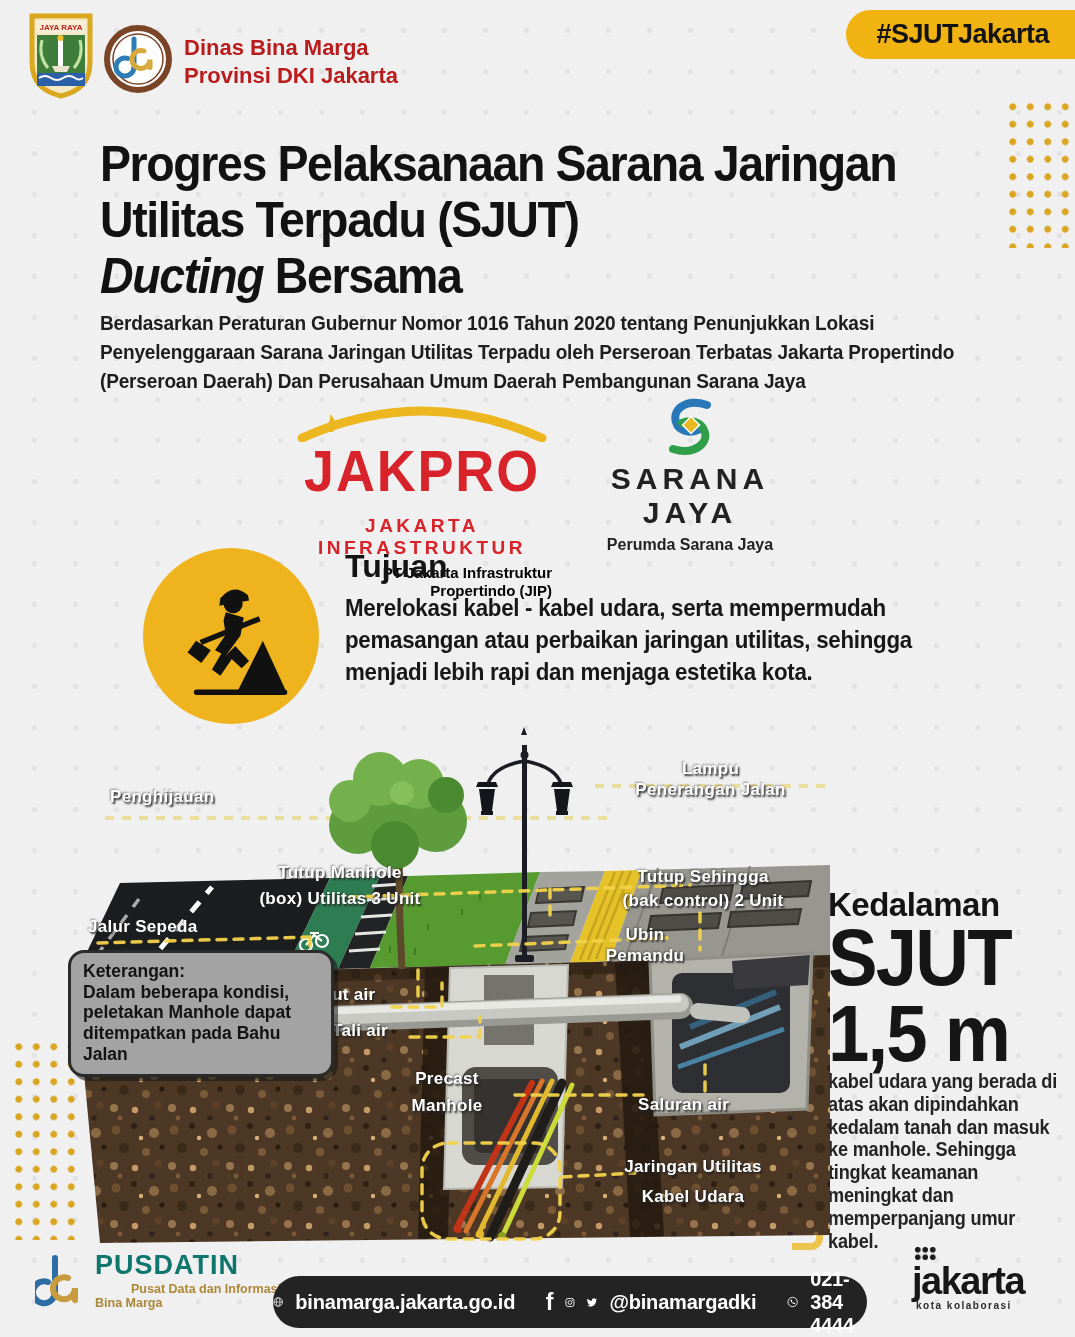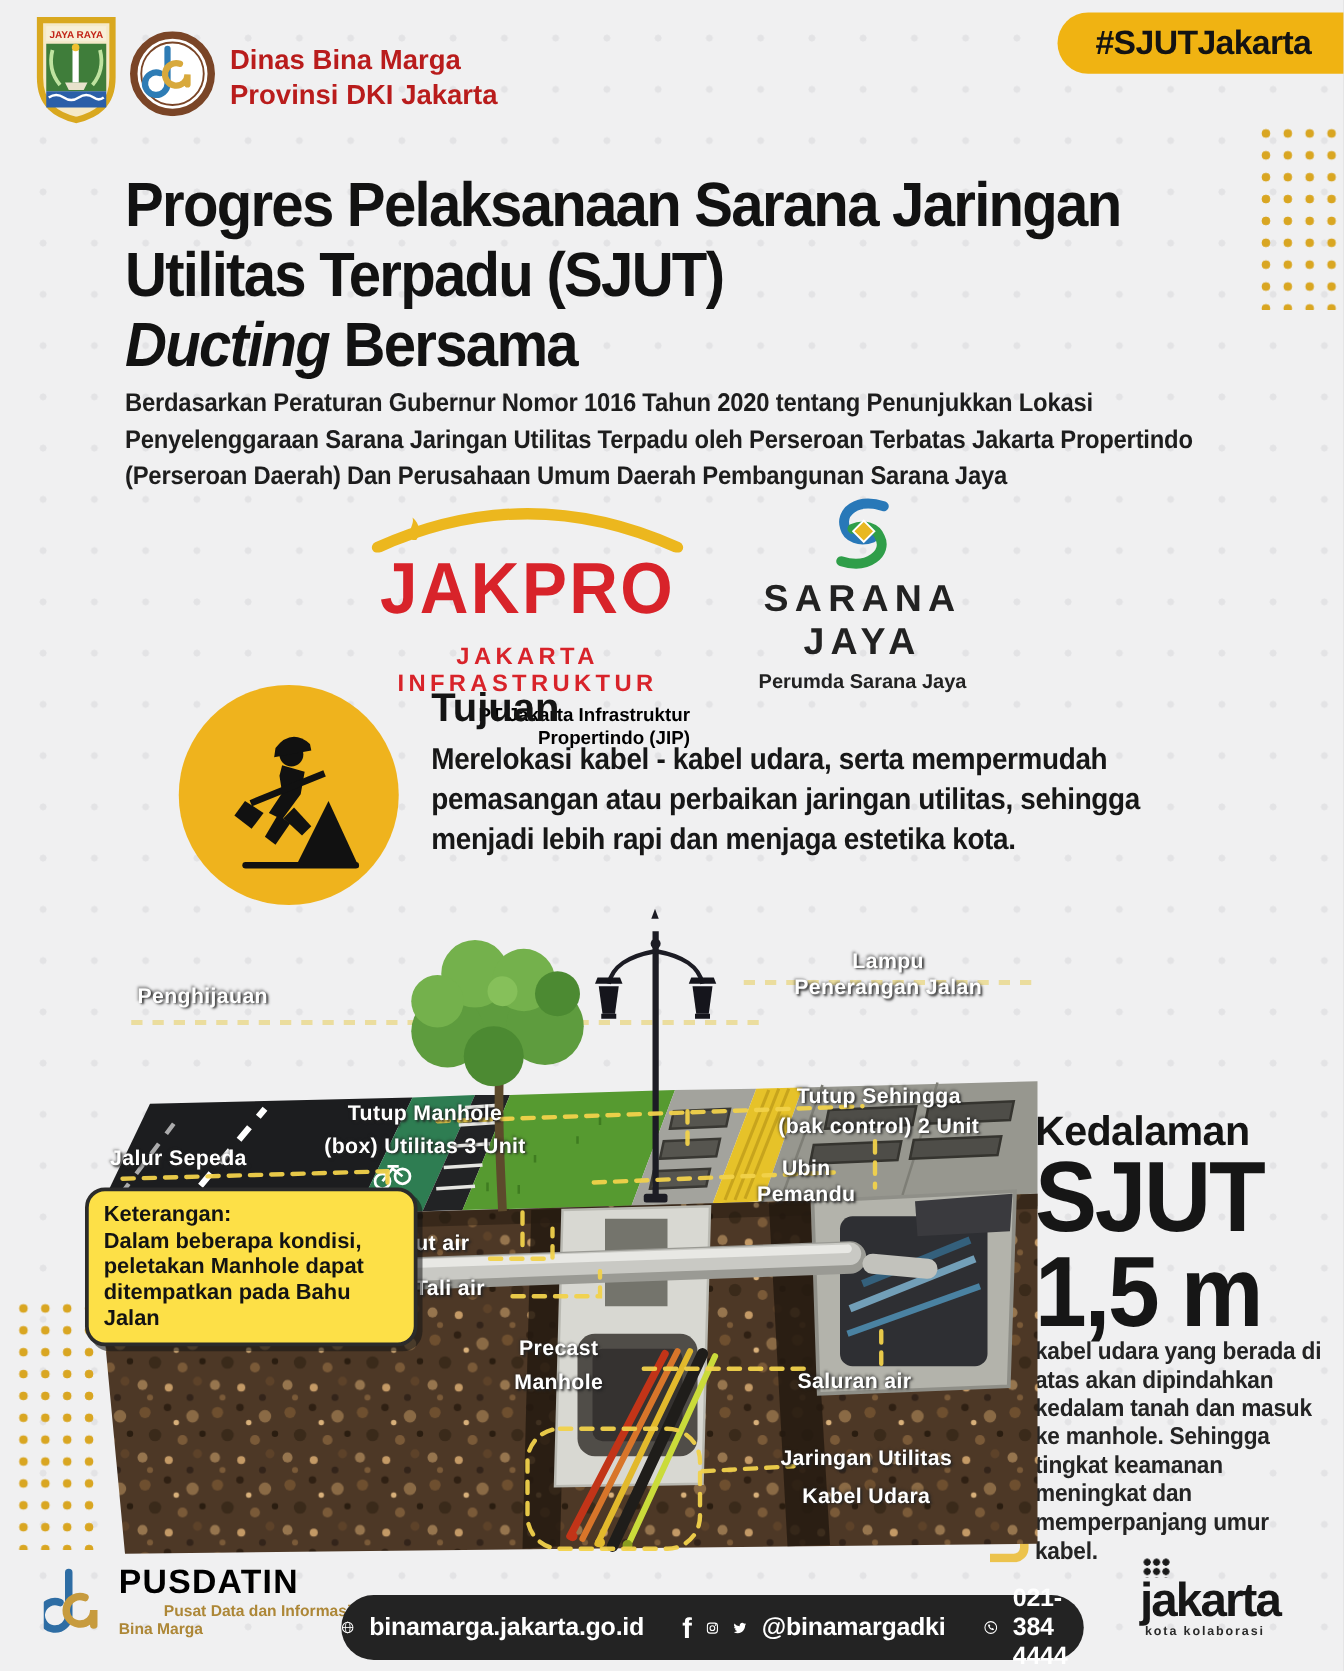--- a/index.html
+++ b/index.html
@@ -30,32 +30,32 @@
   
   .tj-circle{left:143px;top:548px;width:176px;height:176px;border-radius:50%;background:#efb31d;
     display:flex;align-items:center;justify-content:center;}
   .tj-head{left:345px;top:548px;font-size:32px;font-weight:bold;}
   .tj-body{left:345px;top:592px;width:615px;font-size:24px;font-weight:bold;line-height:1.33;
     letter-spacing:-.3px;color:#171717;}
   
   .ilab{position:absolute;font-size:17px;font-weight:bold;color:#fff;letter-spacing:.3px;
     text-shadow:1.5px 1.5px 2px rgba(35,35,35,.95),-1px -1px 2px rgba(35,35,35,.45);z-index:3;line-height:1.25;}
   .ilab.ctr{text-align:center;}
-  .ket-box{left:68px;top:950px;width:236px;background:#fde047;border:3px solid #2b2b2b;
+  .ket-box{left:68px;top:950px;width:236px;background:#a3a3a3;border:3px solid #2b2b2b;
     border-radius:16px;padding:8px 12px 10px 12px;box-shadow:4px 4px 0 rgba(20,20,20,.55);
     font-size:17.5px;font-weight:bold;line-height:1.18;color:#131313;z-index:4;}
   
   .bracket{left:792px;top:934px;width:24px;height:302px;border-top:7px solid #ecc34d;
     border-bottom:7px solid #ecc34d;border-right:7px solid #ecc34d;border-radius:0 12px 12px 0;}
   .kd-head{left:828px;top:886px;font-size:33px;font-weight:bold;letter-spacing:-.5px;}
   .kd-big{left:828px;font-size:80px;font-weight:bold;letter-spacing:-2px;line-height:.95;color:#161616;}
   .kd-body{left:828px;top:1070px;width:252px;font-size:19.5px;font-weight:bold;line-height:1.17;
     letter-spacing:-.2px;color:#242424;}
   
-  .pusdatin-name{font-size:27px;font-weight:bold;color:#000000;letter-spacing:1px;line-height:1;}
+  .pusdatin-name{font-size:27px;font-weight:bold;color:#0f766e;letter-spacing:1px;line-height:1;}
   .pusdatin-sub{font-size:12.5px;font-weight:bold;color:#ad8737;line-height:1.15;}
   .pill{left:273px;top:1276px;width:594px;height:52px;background:#232323;border-radius:27px;
     display:flex;align-items:center;justify-content:center;gap:12px;color:#fff;z-index:5;}
   .pill .txt{font-size:20px;font-weight:bold;letter-spacing:-.2px;}
   .pill .gap{width:14px;}
   .jkt-logo{left:912px;top:1246px;z-index:5;}
   .jkt-dots{width:22px;height:16px;background-image:radial-gradient(circle,#1a1a1a 2.6px,transparent 3px);
     background-size:7.5px 7.5px;margin-left:2px;}
   .jkt-word{font-size:38px;font-weight:bold;color:#171717;letter-spacing:-1.5px;line-height:1;}
   .jkt-tag{font-size:10px;font-weight:bold;color:#2b2b2b;letter-spacing:1.5px;margin-left:4px;}
@@ -305,21 +305,21 @@
       <rect x="372" y="428" width="138" height="96" rx="26"></rect>
       <path d="M512,462 L585,458"></path>
     </g>
   </svg>
 
   <div class="ilab" style="left:110px;top:786px;">Penghijauan</div>
   <div class="ilab ctr" style="left:588px;top:758px;width:245px;">
     <div>Lampu</div>
     <div>Penerangan Jalan</div>
   </div>
-  <div class="ilab ctr" style="left:205px;top:862px;width:270px;margin-top:18px;">
+  <div class="ilab ctr" style="left:205px;top:862px;width:270px;">
     <div>Tutup Manhole</div>
     <div style="margin-top:5px;">(box) Utilitas 3 Unit</div>
   </div>
   <div class="ilab ctr" style="left:578px;top:866px;width:250px;">
     <div>Tutup Sehingga</div>
     <div style="margin-top:3px;">(bak control) 2 Unit</div>
   </div>
   <div class="ilab" style="left:88px;top:916px;">Jalur Sepeda</div>
   <div class="ilab ctr" style="left:560px;top:924px;width:170px;">
     <div>Ubin</div>

